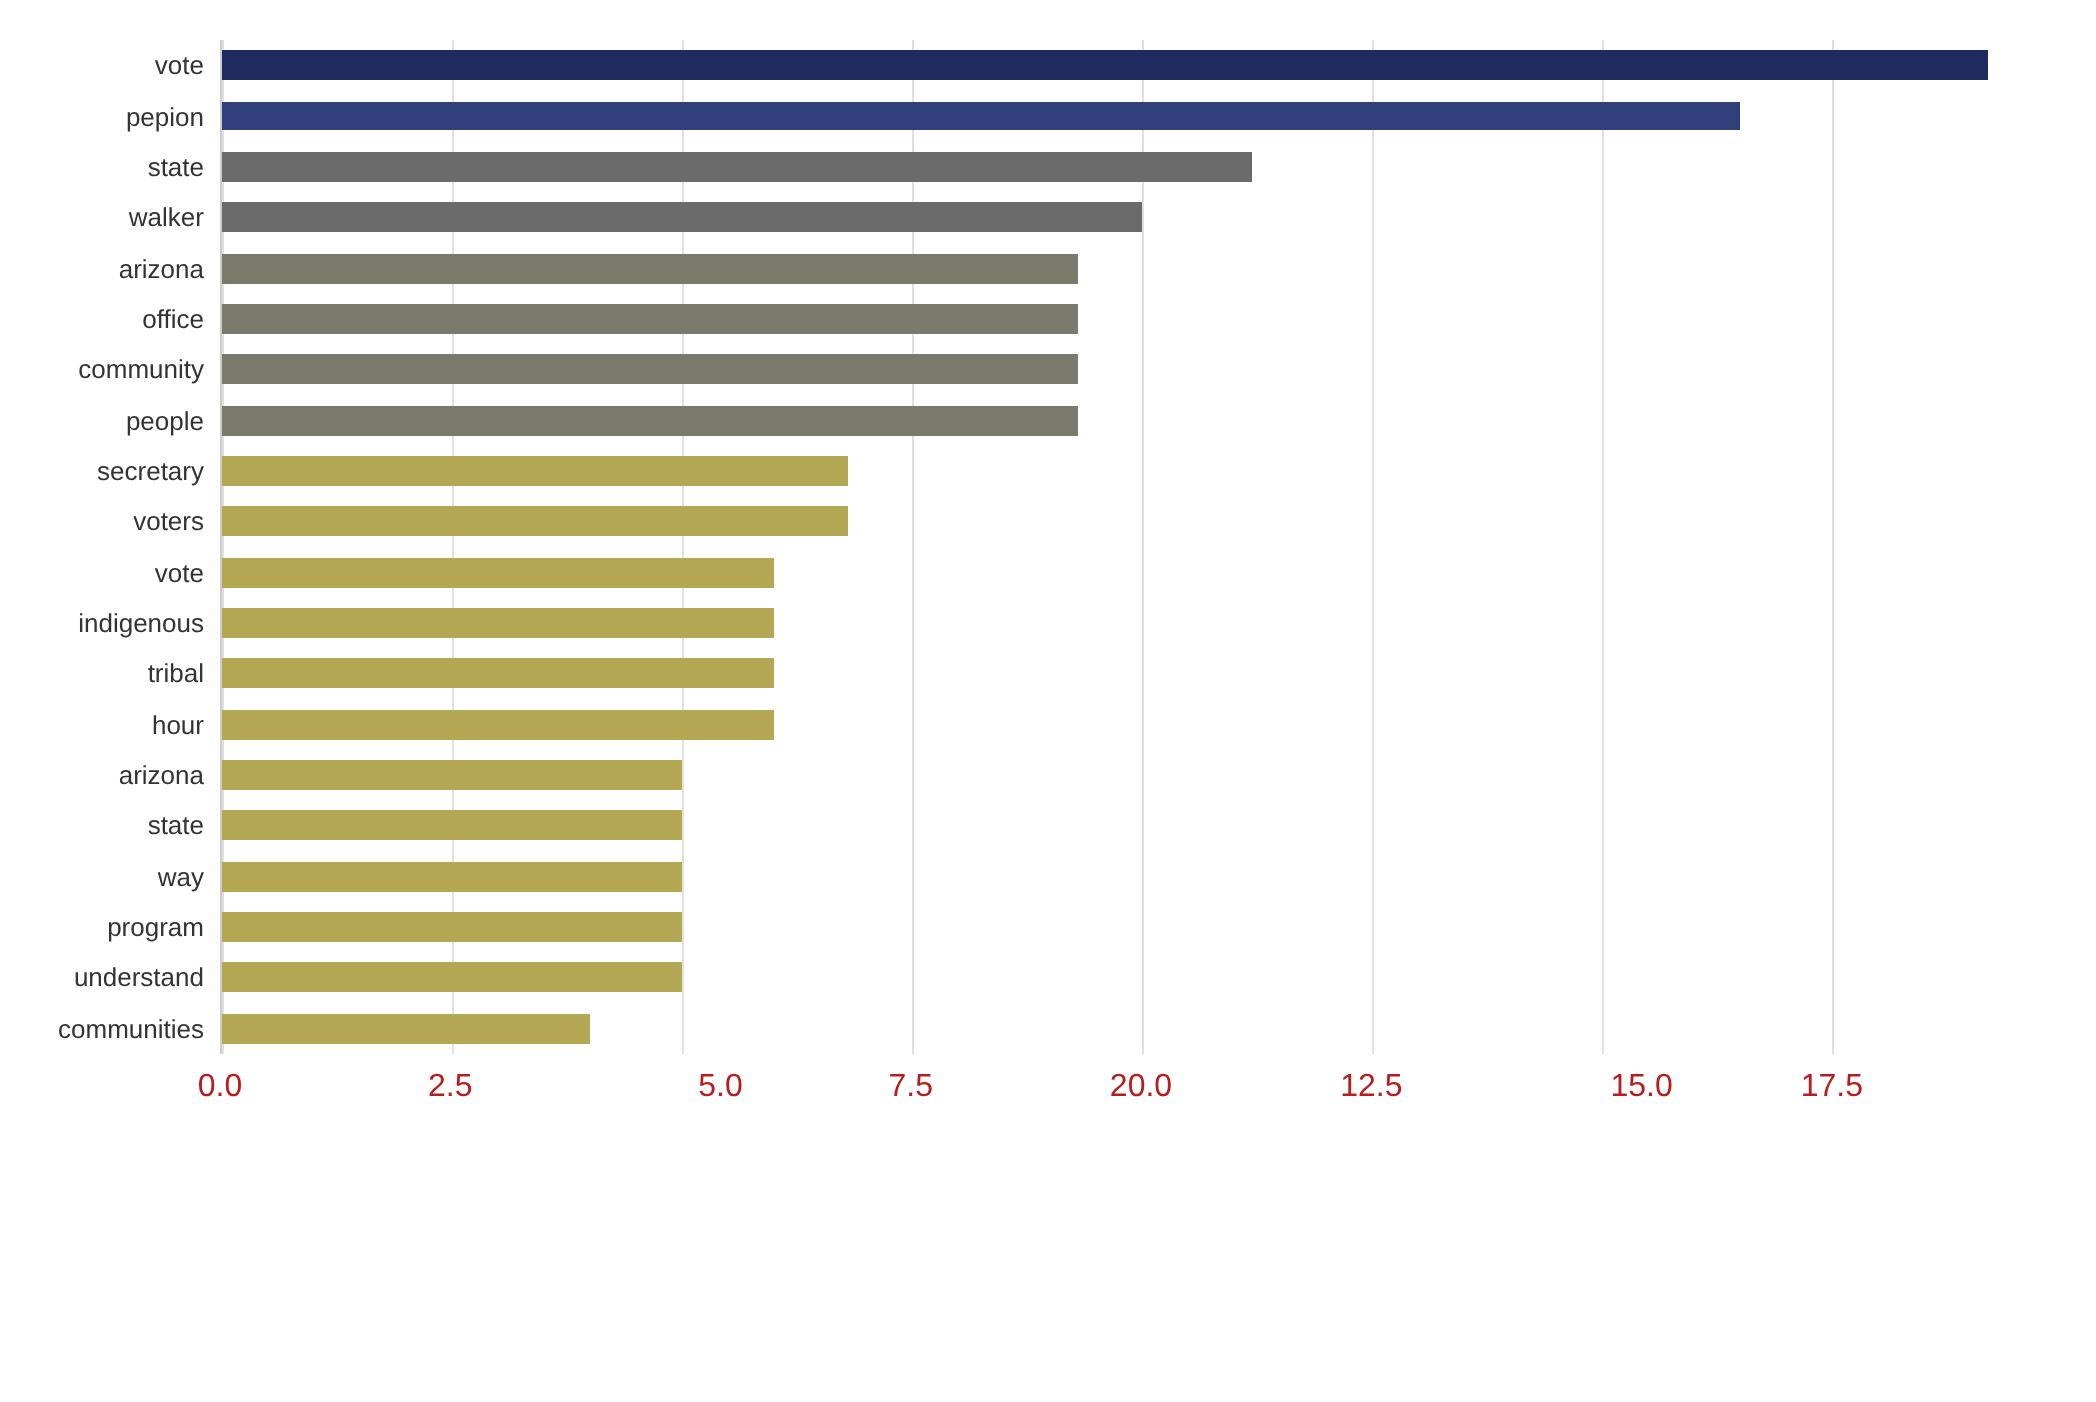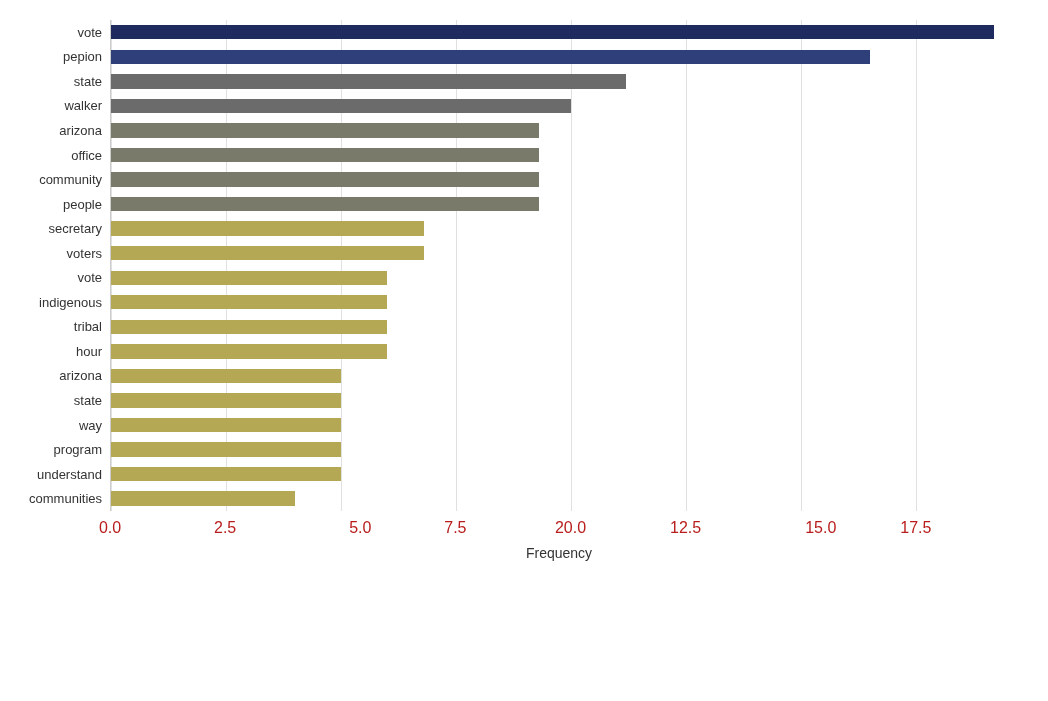--- a/index.html
+++ b/index.html
@@ -237,17 +237,14 @@
           <span class="x-tick" style="left: 0%;">0.0</span>
           <span class="x-tick" style="left: 12.8205%;">2.5</span>
           <span class="x-tick" style="left: 25.641%; margin-left: 20px;">5.0</span>
           <span class="x-tick" style="left: 38.4615%;">7.5</span>
           <span class="x-tick" style="left: 51.2821%;">20.0</span>
           <span class="x-tick" style="left: 64.1026%;">12.5</span>
           <span class="x-tick" style="left: 76.9231%; margin-left: 20px;">15.0</span>
           <span class="x-tick" style="left: 89.7436%;">17.5</span>
         </div>
     </div>
-    <div class="x-axis-title-wrapper">
-      <div class="x-axis-full">Frequency</div>
-    </div>
   </div>
 </div>
 
 </body></html>

